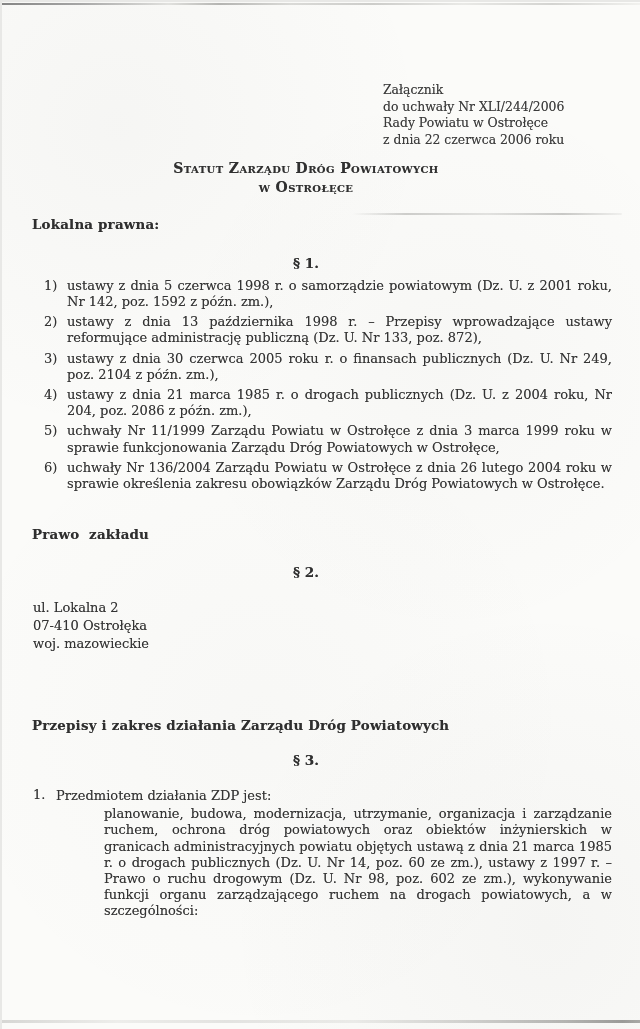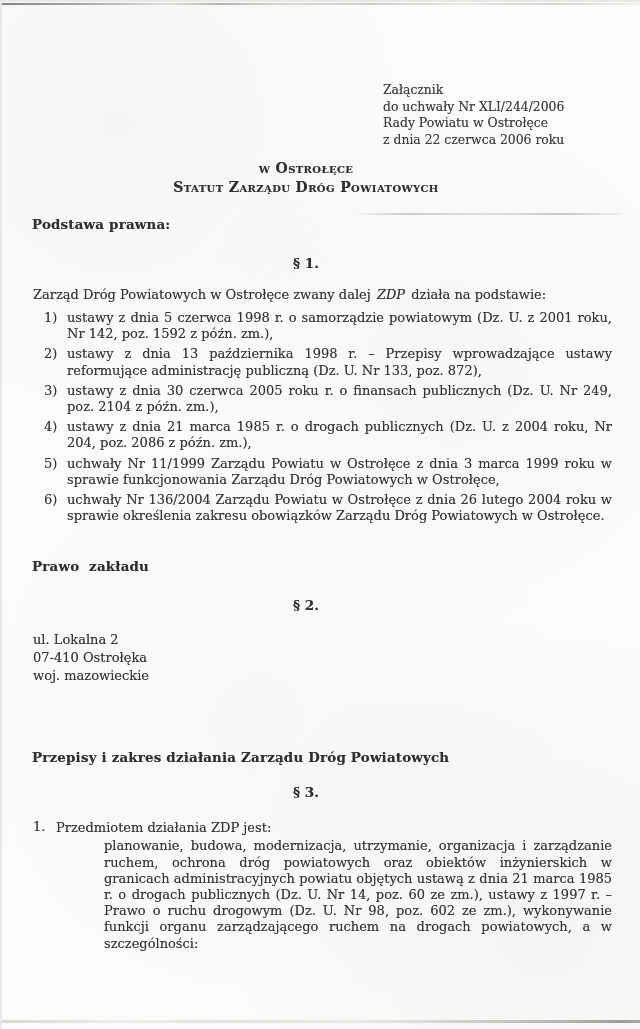--- a/index.html
+++ b/index.html
@@ -91,29 +91,28 @@
   <div class="content">
 
     <div class="annex">
       <div>Załącznik</div>
       <div>do uchwały Nr XLI/244/2006</div>
       <div>Rady Powiatu w Ostrołęce</div>
       <div>z dnia 22 czerwca 2006 roku</div>
     </div>
 
     <div class="doc-title">
+      <div>Statut Zarządu Dróg Powiatowych</div>
       <div>w Ostrołęce</div>
-      <div>Statut Zarządu Dróg Powiatowych</div>
     </div>
 
-    <div class="heading">Podstawa prawna:</div>
+    <div class="heading">Lokalna prawna:</div>
 
     <div class="para-mark">§ 1.</div>
 
-    <p class="intro"><span>Zarząd Dróg Powiatowych w Ostrołęce zwany dalej </span><span class="em">ZDP</span><span> działa na podstawie:</span></p>
 
     <div class="legal-list">
       <div class="legal-item">
         <span class="num">1)</span>
         <span class="txt">ustawy z dnia 5 czerwca 1998 r. o samorządzie powiatowym (Dz. U. z 2001 roku, Nr 142, poz. 1592 z późn. zm.),</span>
       </div>
       <div class="legal-item">
         <span class="num">2)</span>
         <span class="txt">ustawy z dnia 13 października 1998 r. – Przepisy wprowadzające ustawy reformujące administrację publiczną (Dz. U. Nr 133, poz. 872),</span>
       </div>

